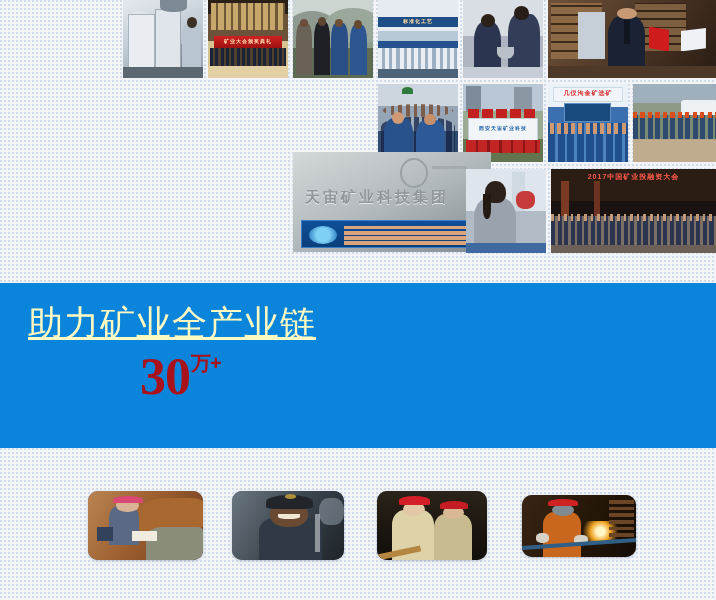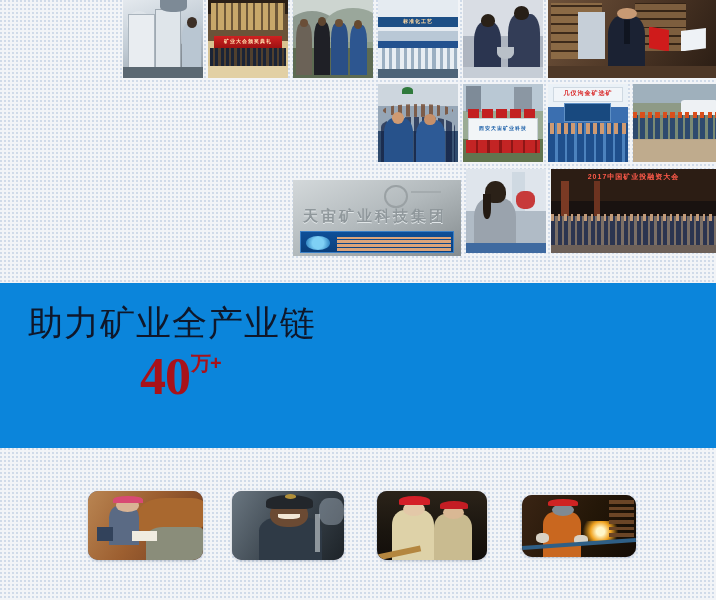--- a/index.html
+++ b/index.html
@@ -47,25 +47,26 @@
     left: 0;
     top: 283px;
     width: 716px;
     height: 165px;
     background: #0b85db;
   }
   #banner-line1 {
     position: absolute;
     left: 28px;
     top: 20px;
-    color: #0f172a;
+    color: #fef9c3;
     font-size: 35px;
     line-height: 40px;
     letter-spacing: 1px;
     white-space: nowrap;
+    text-decoration: underline;
   }
   #banner-line2 {
     position: absolute;
     left: 140px;
     top: 68px;
     white-space: nowrap;
     display: flex;
     align-items: baseline;
   }
   #bignum {
@@ -283,21 +284,21 @@
     </div>
 
     <div class="photo" style="left:633px; top:84px; width:83px; height:78px;">
       <div class="ph-inner" style="background:linear-gradient(#9fb0bc 0 24%,#8e9a86 24% 44%,#b9a487 44% 100%);"></div>
       <div style="position:absolute;left:58%;top:20%;width:44%;height:36%;background:#eef1f4;border-radius:10% 10% 0 0;"></div>
       <div style="position:absolute;left:0;top:40%;right:0;height:30%;background:repeating-linear-gradient(90deg,#2e4a6e 0 6%,#7a8a74 6% 9%);"></div>
       <div style="position:absolute;left:0;top:36%;right:0;height:8%;background:repeating-linear-gradient(90deg,#d94f1c 0 5%,transparent 5% 9%);"></div>
       <div style="position:absolute;left:0;bottom:0;right:0;height:28%;background:#bfab8d;"></div>
     </div>
 
-    <div class="photo" style="left:293px; top:180px; width:168px; height:76px;">
+    <div class="photo" style="left:293px; top:152px; width:168px; height:100px;padding-left:30px;">
       <div class="ph-inner" style="background:linear-gradient(155deg,#d3d8da 0%,#b2b9bc 50%,#848b8e 100%);"></div>
       <div style="position:absolute;left:54%;top:6%;width:12%;height:26%;border:2px solid #9aa1a4;border-radius:50%;"></div>
       <div style="position:absolute;left:70%;top:14%;width:18%;height:3%;background:#a4abae;"></div>
       <div style="position:absolute;left:6%;top:36%;right:6%;font-size:15px;font-weight:bold;color:#8f979b;text-shadow:0 1px 0 #e2e7e9;letter-spacing:3px;white-space:nowrap;">天宙矿业科技集团</div>
       <div class="bluebar"></div>
       <div style="position:absolute;left:8%;bottom:8%;width:14%;height:18%;border-radius:50%;background:radial-gradient(circle,#7fd0f5 0 40%,#1a6fb5 100%);"></div>
       <div style="position:absolute;left:26%;bottom:7%;width:68%;height:20%;background:repeating-linear-gradient(0deg,rgba(255,180,120,0.85) 0 18%,transparent 18% 26%);"></div>
     </div>
 
     <div class="photo" style="left:466px; top:169px; width:80px; height:84px;">
@@ -317,21 +318,21 @@
       <div style="position:absolute;left:26%;top:14%;width:4%;height:46%;background:#6d3320;"></div>
       <div style="position:absolute;left:0;top:56%;right:0;bottom:0;background:repeating-linear-gradient(90deg,#2c3550 0 2.6%,#7b6f66 2.6% 4%);"></div>
       <div style="position:absolute;left:0;top:54%;right:0;height:8%;background:repeating-linear-gradient(90deg,#c29a78 0 1.6%,transparent 1.6% 4%);"></div>
       <div style="position:absolute;left:0;bottom:0;right:0;height:10%;background:#6d6058;"></div>
     </div>
   </div>
 
   <div id="banner">
     <div id="banner-line1">助力矿业全产业链</div>
     <div id="banner-line2">
-      <span id="bignum">40</span>
+      <span id="bignum">30</span>
       <span id="bignum-sup">万+</span>
     </div>
   </div>
 
   <div id="thumbs">
 
     <div class="thumb" style="left:88px; top:21px; width:115px; height:69px;">
       <div class="ph-inner" style="background:linear-gradient(120deg,#b98552 0%,#9d5f30 45%,#6d3a1f 100%);"></div>
       <div style="position:absolute;left:44%;top:10%;width:58%;height:50%;background:#a9682f;border-radius:40% 20% 30% 10%;"></div>
       <div style="position:absolute;left:50%;top:52%;width:50%;height:48%;background:#8a8d7a;border-radius:30% 10% 0 0;"></div>

